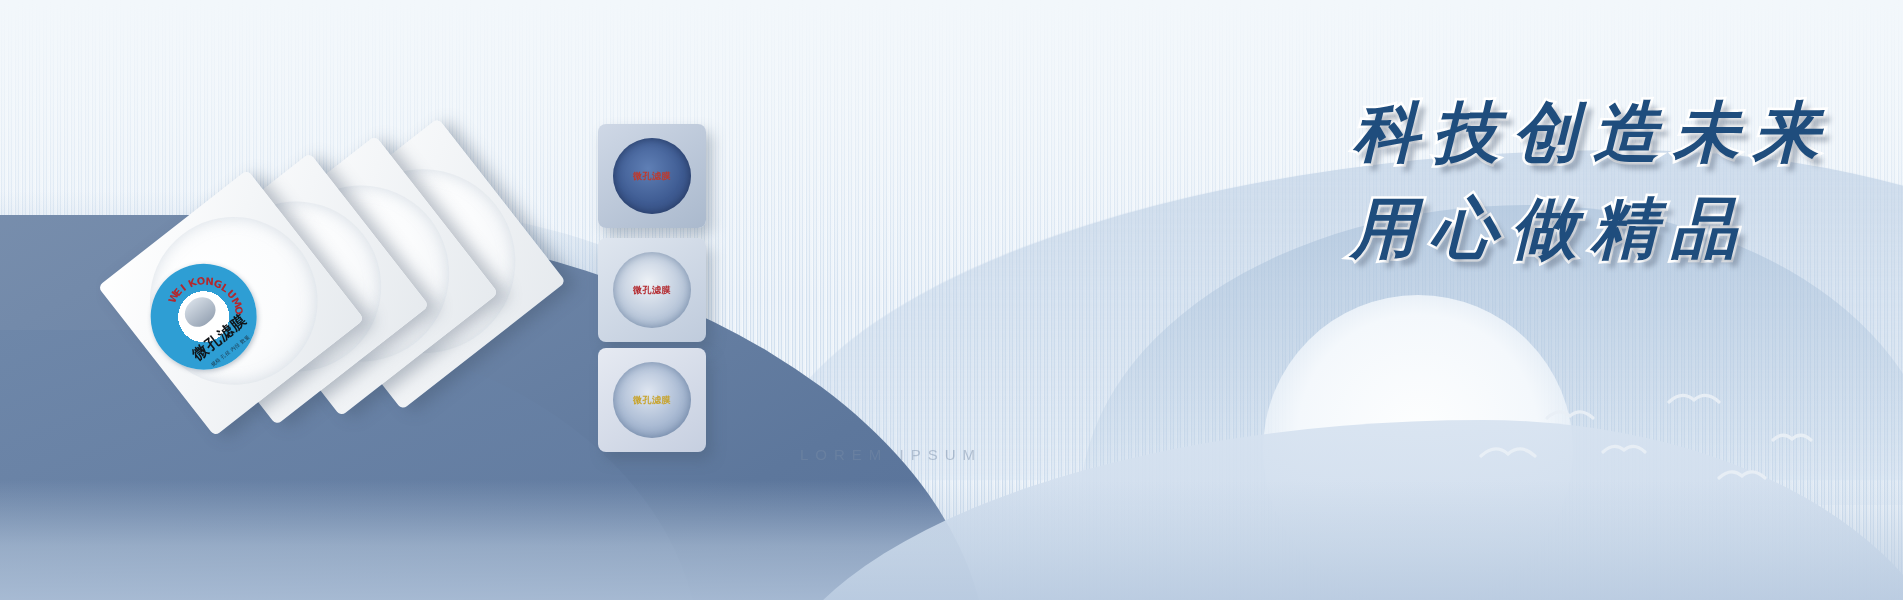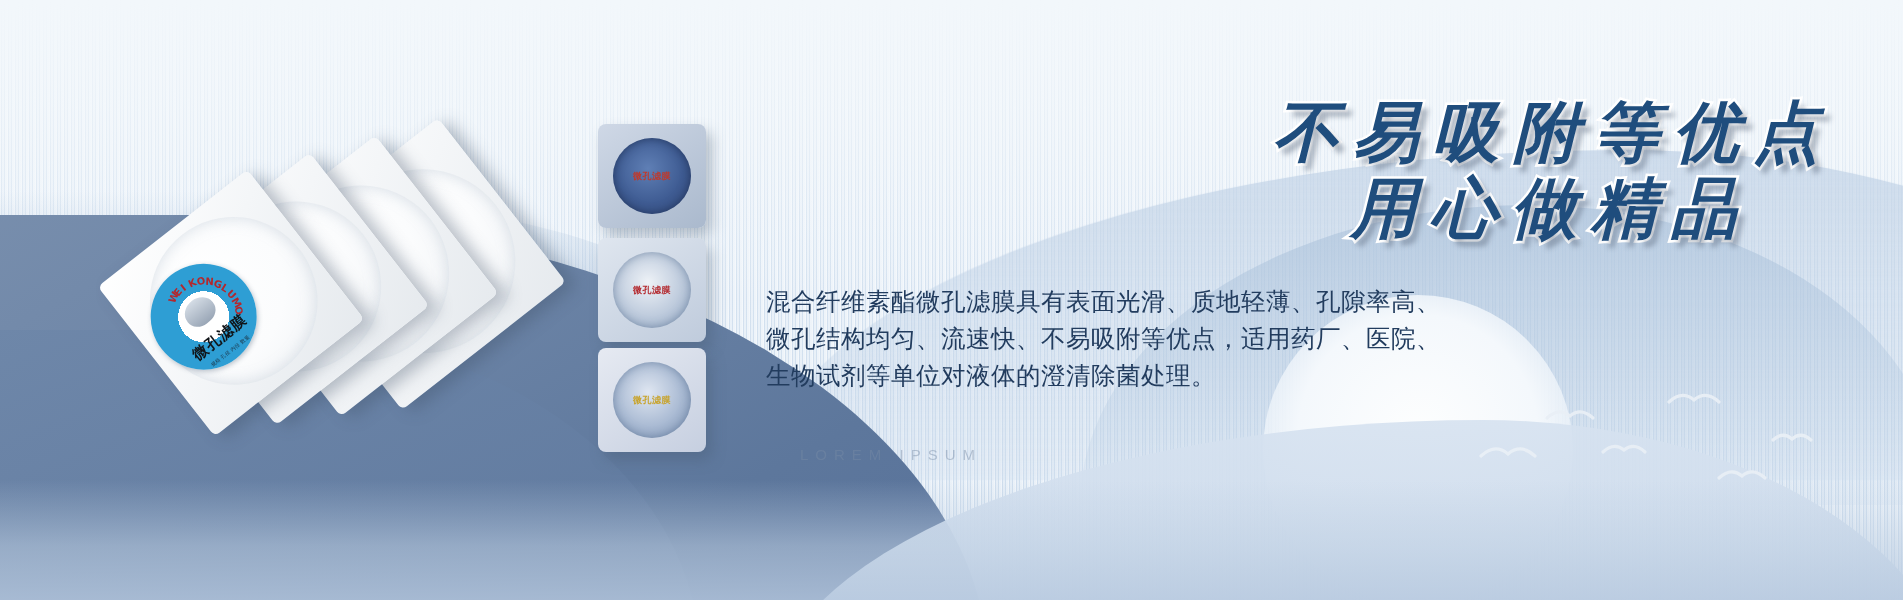--- a/index.html
+++ b/index.html
@@ -83,21 +83,21 @@
   .sec-title {
     position:absolute; left:218px; top:50px;
     font-family:"Liberation Serif", serif;
     font-size:30px; font-weight:700; color:#15181c;
     letter-spacing:8px; white-space:nowrap;
   }
 
   
   .headline { position:absolute; right:70px; text-align:right; white-space:nowrap; }
   .hl1 { top:88px; }
-  .hl2 { top:164px; right:152px; }
+  .hl2 { top:184px; right:152px; }
   .hl-text {
     display:inline-block;
     font-family:"DejaVu Sans", sans-serif;
     font-weight:700; font-style:italic;
     font-size:66px; letter-spacing:14px;
     color:#1f4d7d;
     -webkit-text-stroke:5px #ffffff;
     paint-order:stroke fill;
     text-shadow:6px 7px 5px rgba(90,105,125,.45);
   }
@@ -196,31 +196,26 @@
   <div class="sun"></div>
 
   <div class="mtn-pale-left"></div>
   <div class="mtn-dark"></div>
   <div class="mtn-dark2"></div>
   <div class="bottom-swoosh"></div>
   <div class="bottom-band"></div>
 
 
   <div class="headline hl1">
-    <span class="hl-text">不易吸附等优点</span>
+    <span class="hl-text">科技创造未来</span>
   </div>
   <div class="headline hl2">
     <span class="hl-text">用心做精品</span>
   </div>
 
-  <div class="bodytext">
-    <div>混合纤维素酯微孔滤膜具有表面光滑、质地轻薄、孔隙率高、</div>
-    <div>微孔结构均匀、流速快、不易吸附等优点，适用药厂、医院、</div>
-    <div>生物试剂等单位对液体的澄清除菌处理。</div>
-  </div>
 
   <div class="pack" style="left:316px; top:160px; width:208px; height:208px;">
     <div class="film"></div>
     <div class="label" style="left:18px; top:42px; width:112px; height:112px;">
       <div class="blob"></div>
       <div class="ring-txt">
         <span style="transform:rotate(-118deg) translate(44px) rotate(90deg);">W</span>
         <span style="transform:rotate(-104deg) translate(44px) rotate(90deg);">E</span>
         <span style="transform:rotate(-90deg) translate(44px) rotate(90deg);">I</span>
         <span style="transform:rotate(-77deg) translate(44px) rotate(90deg);">K</span>

